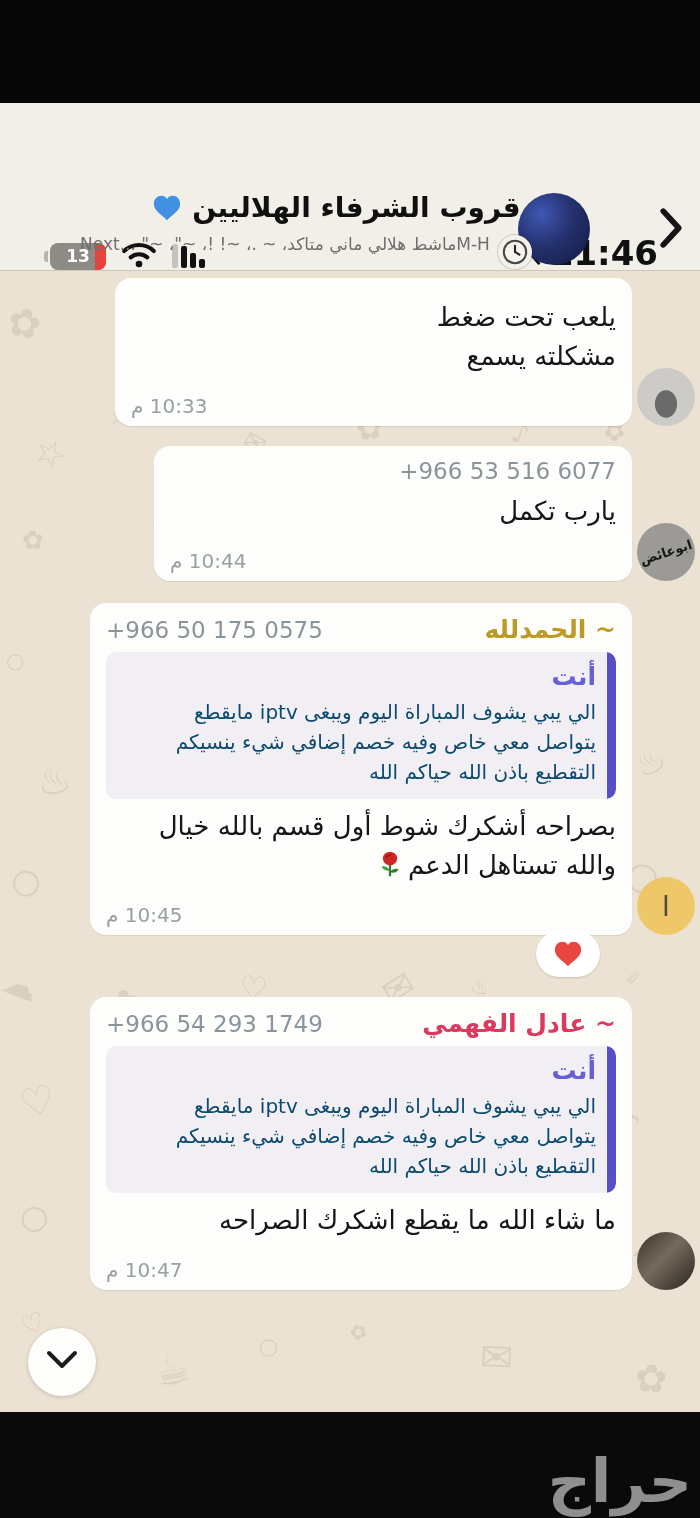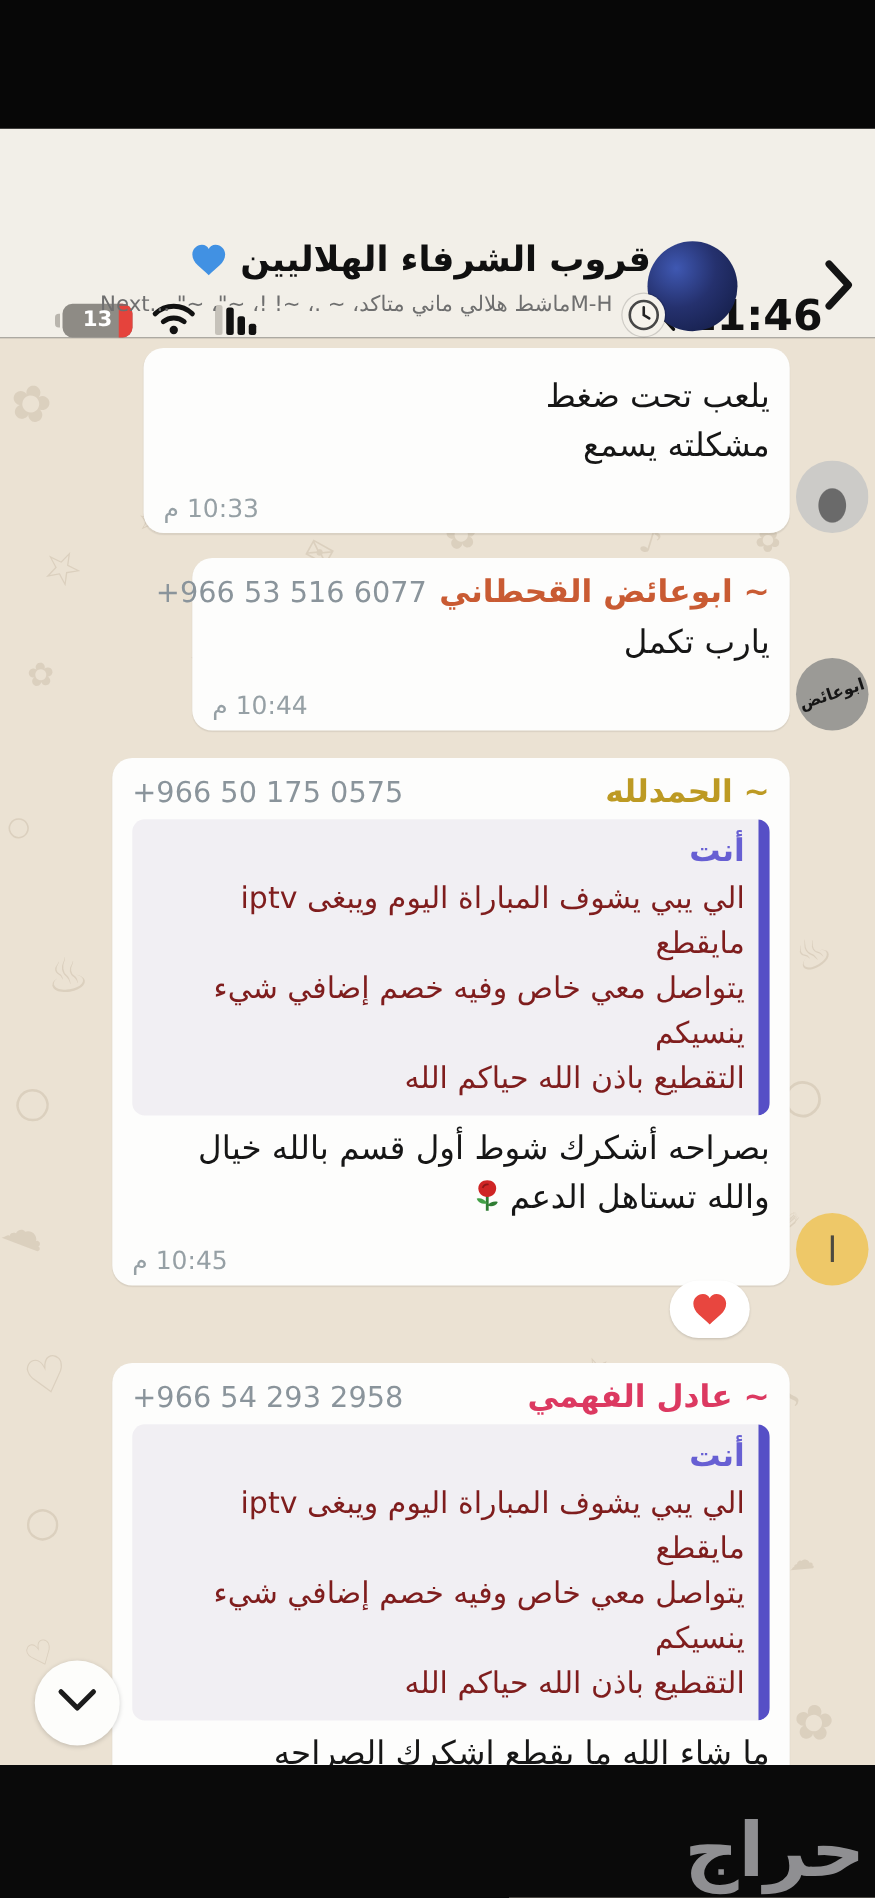--- a/index.html
+++ b/index.html
@@ -46,21 +46,21 @@
   .av-photo { background:linear-gradient(135deg,#3c352d 0%,#756a5c 45%,#2b2520 100%); }
 
   .bubble { position:relative; background:#fdfdfc; border-radius:16px; padding:12px 16px 8px; box-shadow:0 1px 1px rgba(0,0,0,.08); direction:rtl; }
   .w1 { width:517px; } .w2 { width:478px; } .w3 { width:542px; } .w4 { width:542px; }
   .name-row { display:flex; justify-content:space-between; align-items:baseline; gap:10px; }
   .sender-name { font-size:25px; font-weight:700; white-space:nowrap; }
   .sender-phone { font-size:23px; color:#8a949b; direction:ltr; unicode-bidi:isolate; white-space:nowrap; }
   .quote { position:relative; background:#f1eff3; border-radius:10px; margin-top:8px; padding:10px 20px 12px 14px; overflow:hidden; }
   .quote .qbar { position:absolute; top:0; right:0; bottom:0; width:9px; background:#564fc6; border-radius:0 10px 10px 0; }
   .quote .qauthor { font-size:25px; font-weight:700; color:#675fd3; }
-  .quote .qtext { margin-top:6px; font-size:24px; line-height:1.5; color:#7f1d1d; white-space:pre-line; }
+  .quote .qtext { margin-top:6px; font-size:20px; line-height:1.5; color:#0c4a6e; white-space:pre-line; }
   .body-text { margin-top:8px; font-size:26px; line-height:1.5; color:#161616; white-space:pre-line; }
   .time { margin-top:18px; font-size:20px; color:#96a0a5; text-align:left; direction:rtl; }
   .reaction { position:absolute; right:32px; bottom:-42px; background:#fff; border-radius:26px; padding:8px 14px; box-shadow:0 1px 2px rgba(0,0,0,.15); display:flex; align-items:center; }
 
   .row-1 { margin-bottom:20px; }
   .row-2 { margin-bottom:22px; }
   .row-3 { margin-bottom:62px; }
   .row-4 { margin-bottom:34px; }
 
   .emoji { display:inline-block; vertical-align:-6px; margin:0 3px; }
@@ -207,21 +207,20 @@
           <div class="time">10:33 م</div>
         </div>
       </div>
 
       <div class="msg-row row-2">
         <div class="avatar av-callig">
           <span class="cal">ابوعائض</span>
         </div>
         <div class="bubble w2">
           <div class="name-row">
-            <span class="sender-name" style="color: rgb(201, 91, 51);">~ ابوعائض القحطاني</span>
             <span class="sender-phone">+966 53 516 6077</span>
           </div>
           <div class="body-text">يارب تكمل</div>
           <div class="time">10:44 م</div>
         </div>
       </div>
 
       <div class="msg-row row-3">
         <div class="avatar av-letter">
           <span class="ltr">ا</span>
@@ -255,21 +254,21 @@
               </span>
           </div>
         </div>
       </div>
 
       <div class="msg-row row-4">
         <div class="avatar av-photo"></div>
         <div class="bubble w4">
           <div class="name-row">
             <span class="sender-name" style="color: rgb(220, 57, 97);">~ عادل الفهمي</span>
-            <span class="sender-phone">+966 54 293 2958</span>
+            <span class="sender-phone">+966 54 293 1749</span>
           </div>
           <div class="quote">
             <span class="qbar"></span>
             <div class="qauthor">أنت</div>
             <div class="qtext">الي يبي يشوف المباراة اليوم ويبغى iptv مايقطع
 يتواصل معي خاص وفيه خصم إضافي شيء ينسيكم
 التقطيع باذن الله حياكم الله</div>
           </div>
           <div class="body-text">ما شاء الله ما يقطع اشكرك الصراحه</div>
           <div class="time">10:47 م</div>

